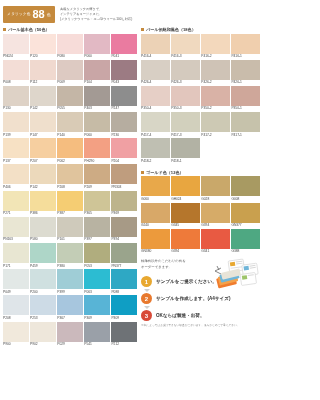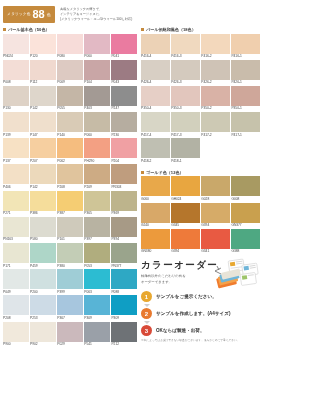--- a/index.html
+++ b/index.html
@@ -489,21 +489,20 @@
             <rect x="7" y="16" width="19" height="8" rx="1" fill="#6fb5d8"></rect>
             <rect x="9" y="14.5" width="19" height="7" rx="1" fill="#e8e4d8"></rect>
           </g>
           <g stroke="#555" stroke-width=".7" fill="none">
             <path d="M1 14 L7 11"></path>
             <path d="M1 14 L7 17"></path>
             <path d="M3 9 L5 13"></path>
           </g>
         </svg>
 
-        <div class="order-title">カラーオーダー</div>
         <div class="order-sub">
           <div>標準色以外のこだわりの色を</div>
           <div>オーダーできます。</div>
         </div>
 
         <div class="steps" id="order-steps">
             <div class="step">
               <div class="step-num" style="background: rgb(232, 168, 48);">1</div>
               <div class="step-txt">サンプルをご提示ください。</div>
             </div>

